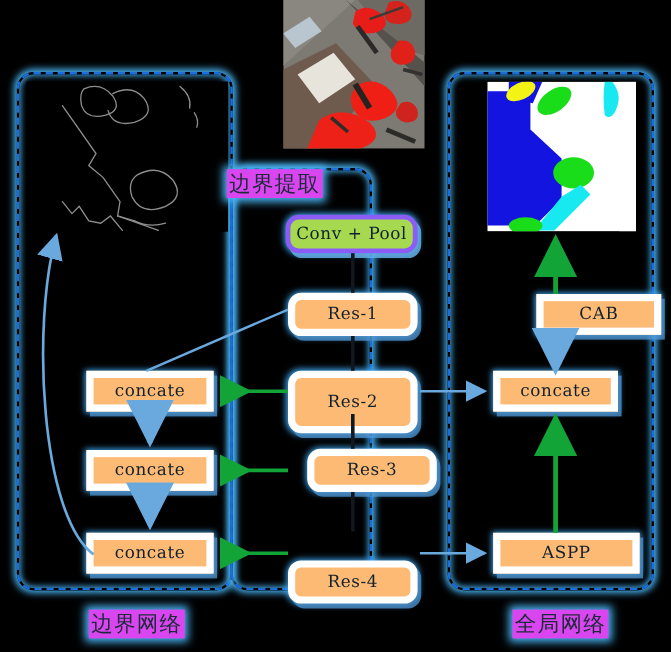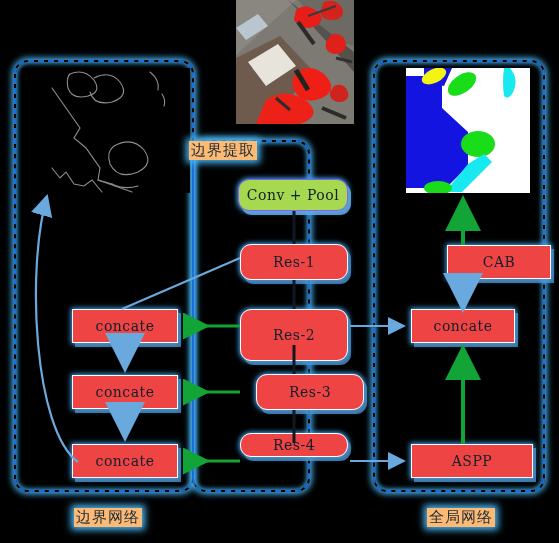--- a/index.html
+++ b/index.html
@@ -17,43 +17,43 @@
     border-radius:14px;
     box-shadow:0 0 6px 2px #49b6f5, inset 0 0 5px 1px #49b6f5;
     background:transparent;
     box-sizing:border-box;
   }
 
   
   .node{
     position:absolute;
     box-sizing:border-box;
-    background:#ef4444;
-    border:1px solid #ffffff;
+    background:#fdba74;
+    border:6px solid #ffffff;
     color:#10202c;
     display:flex;align-items:center;justify-content:center;
     font-size:14px;
     letter-spacing:.5px;
     box-shadow:3px 4px 0 0 rgba(80,150,210,.75), 0 0 5px 1px #3fa9f5;
     white-space:nowrap;
   }
   .node.rounded{border-radius:11px;}
-  .node.green{background:#a6d94f;border:1px solid #8b5cf6;border-radius:11px;
+  .node.green{background:#a6d94f;border:4px solid #8b5cf6;border-radius:11px;
      box-shadow:3px 4px 0 0 rgba(100,175,230,.85), 0 0 5px 1px #3fa9f5;align-items:center;}
 
   
   .imgbox{position:absolute;overflow:hidden;background:#000;}
 
   
   .cjk{
     position:absolute;
     font-family:"DejaVu Sans","Liberation Sans",sans-serif;
-    font-size:15px;
+    font-size:18px;
     color:#1b2b38;
-    background:#fdba74;
+    background:#d946ef;
     box-shadow:0 0 7px 3px #49b6f5;
     padding:0 2px;
     white-space:nowrap;
     letter-spacing:1px;
   }
 
   svg.overlay{position:absolute;left:0;top:0;width:559px;height:543px;pointer-events:none;}
 </style>
 </head>
 <body>
@@ -143,21 +143,21 @@
   </div>
 
   <div class="node rounded" style="left:240px;top:309px;width:108px;height:52px;">
     <span>Res-2</span>
   </div>
 
   <div class="node rounded" style="left:256px;top:374px;width:108px;height:36px;">
     <span>Res-3</span>
   </div>
 
-  <div class="node rounded" style="left:240px;top:433px;width:108px;height:24px;justify-content:center;">
+  <div class="node rounded" style="left:240px;top:467px;width:108px;height:36px;justify-content:center;">
     <span>Res-4</span>
   </div>
 
   <div class="node" style="left:72px;top:309px;width:106px;height:34px;">
     <span>concate</span>
   </div>
 
   <div class="node" style="left:72px;top:375px;width:106px;height:34px;">
     <span>concate</span>
   </div>

